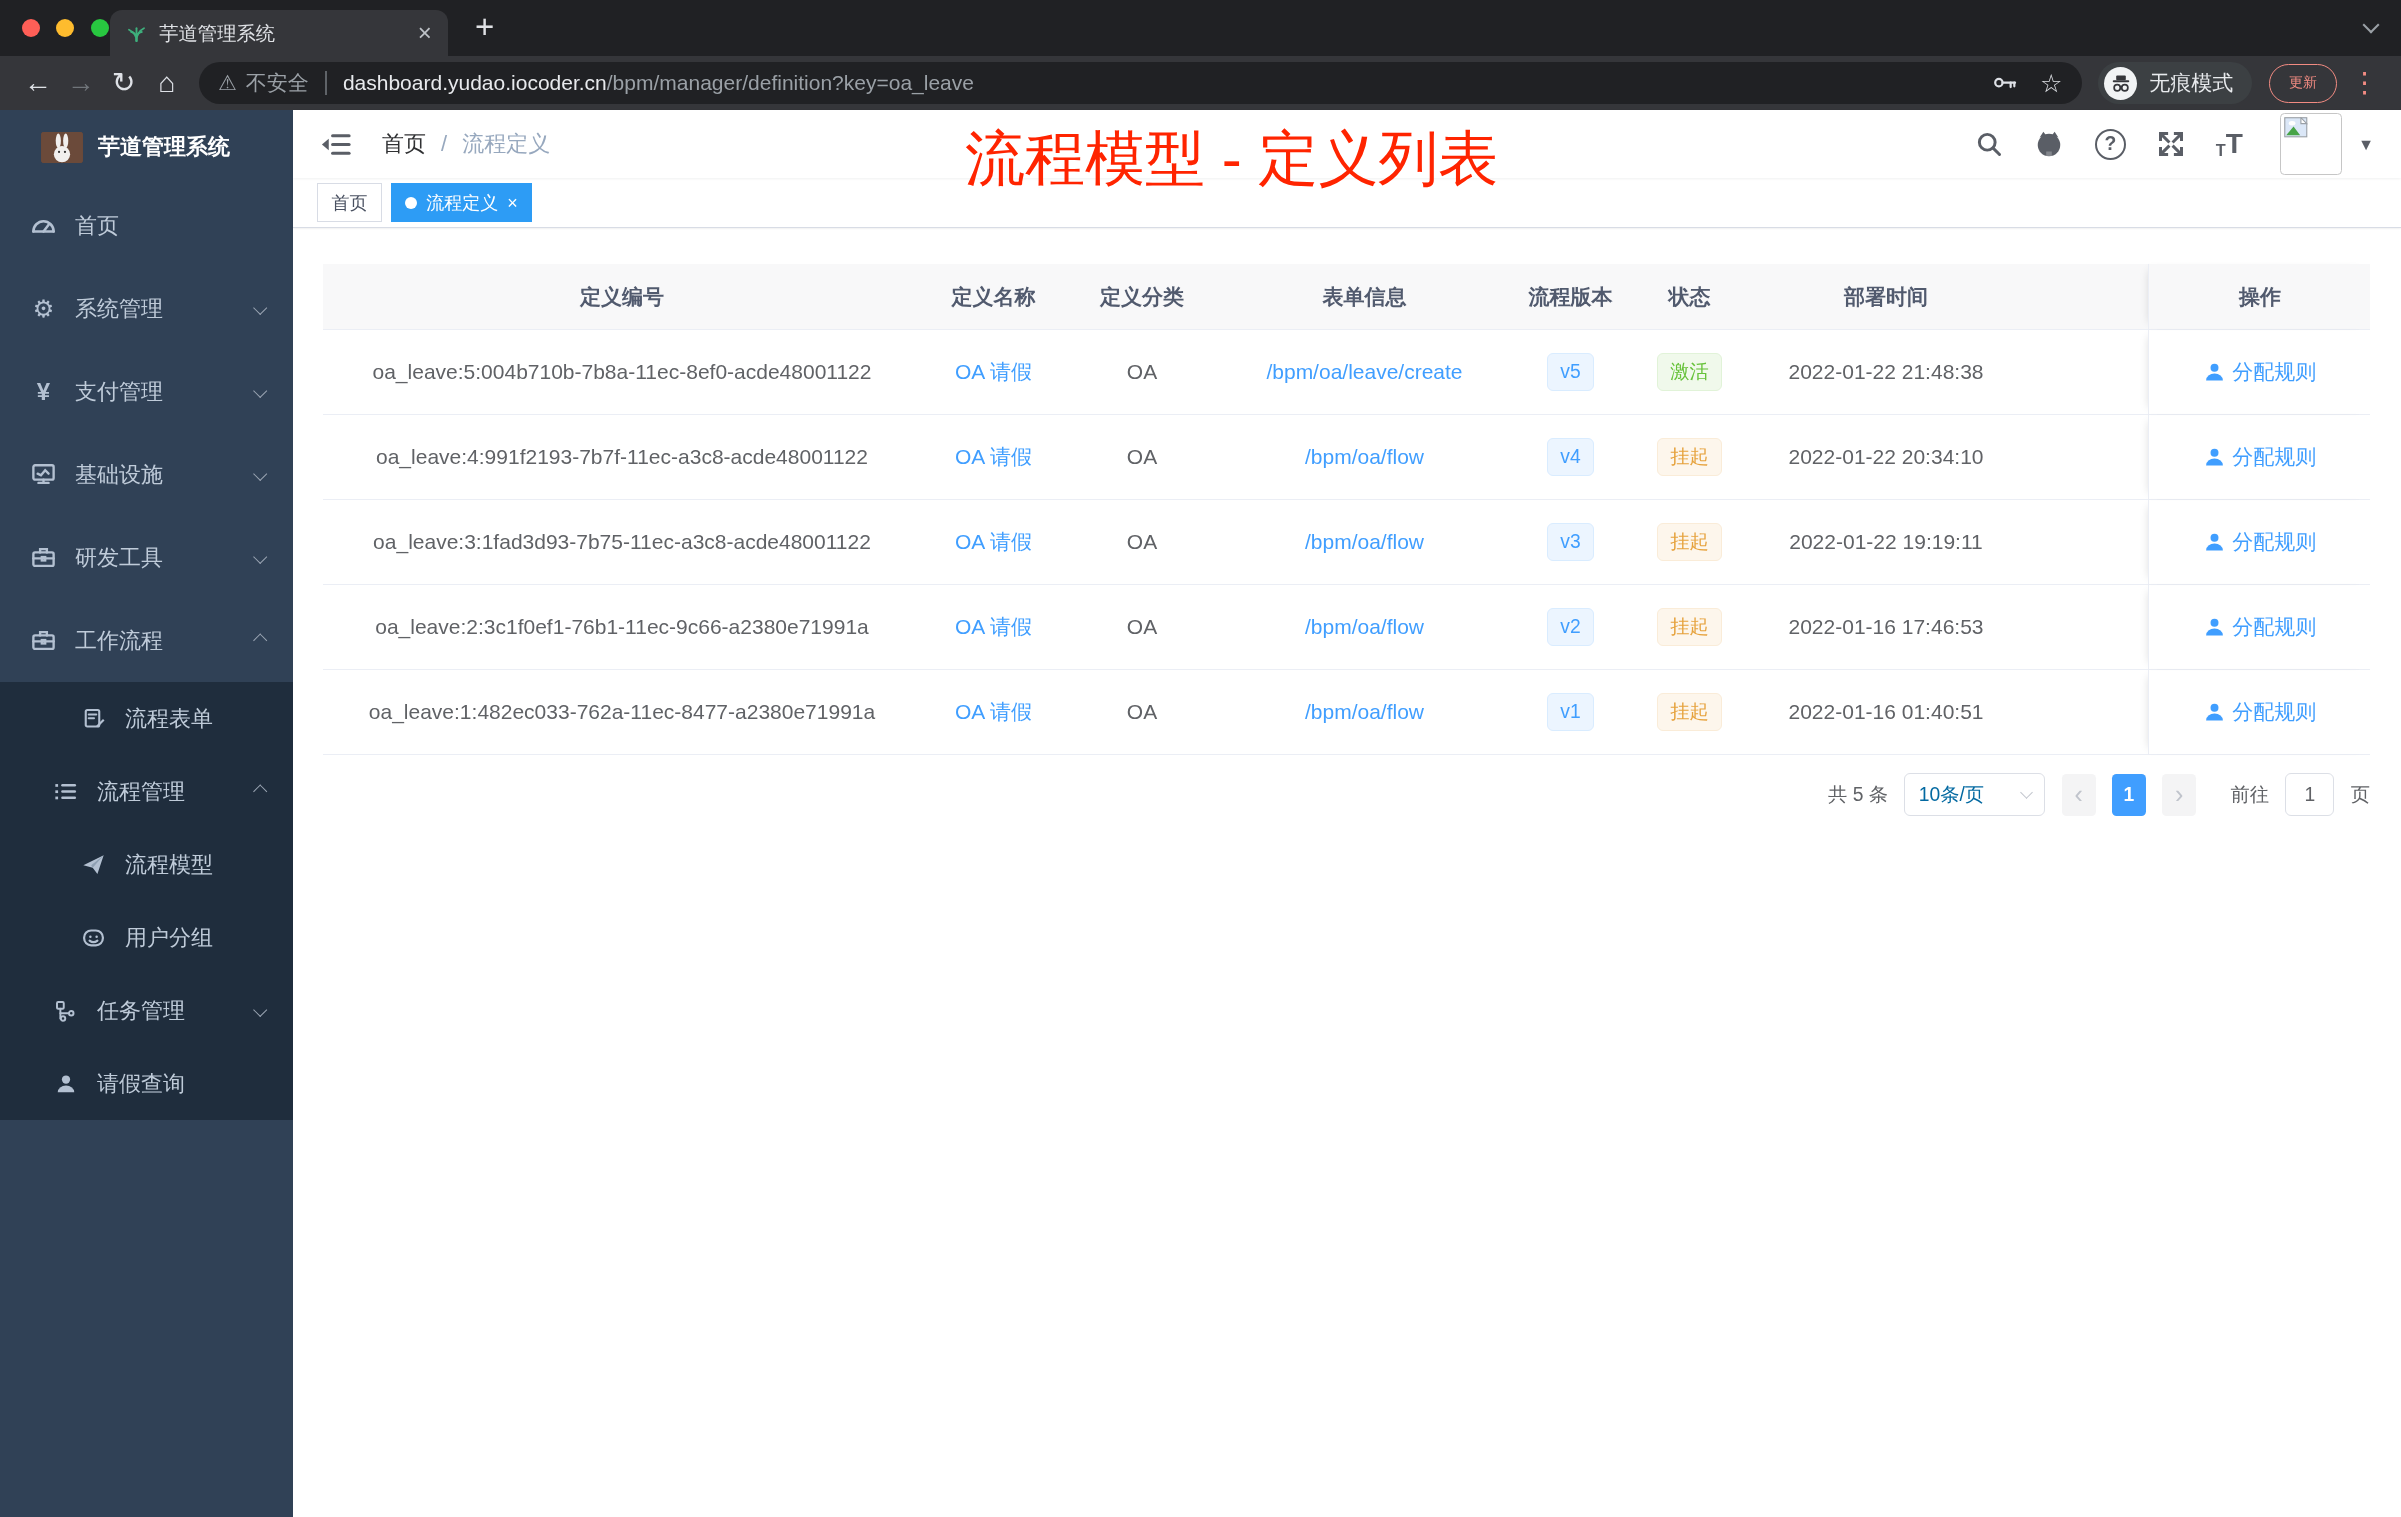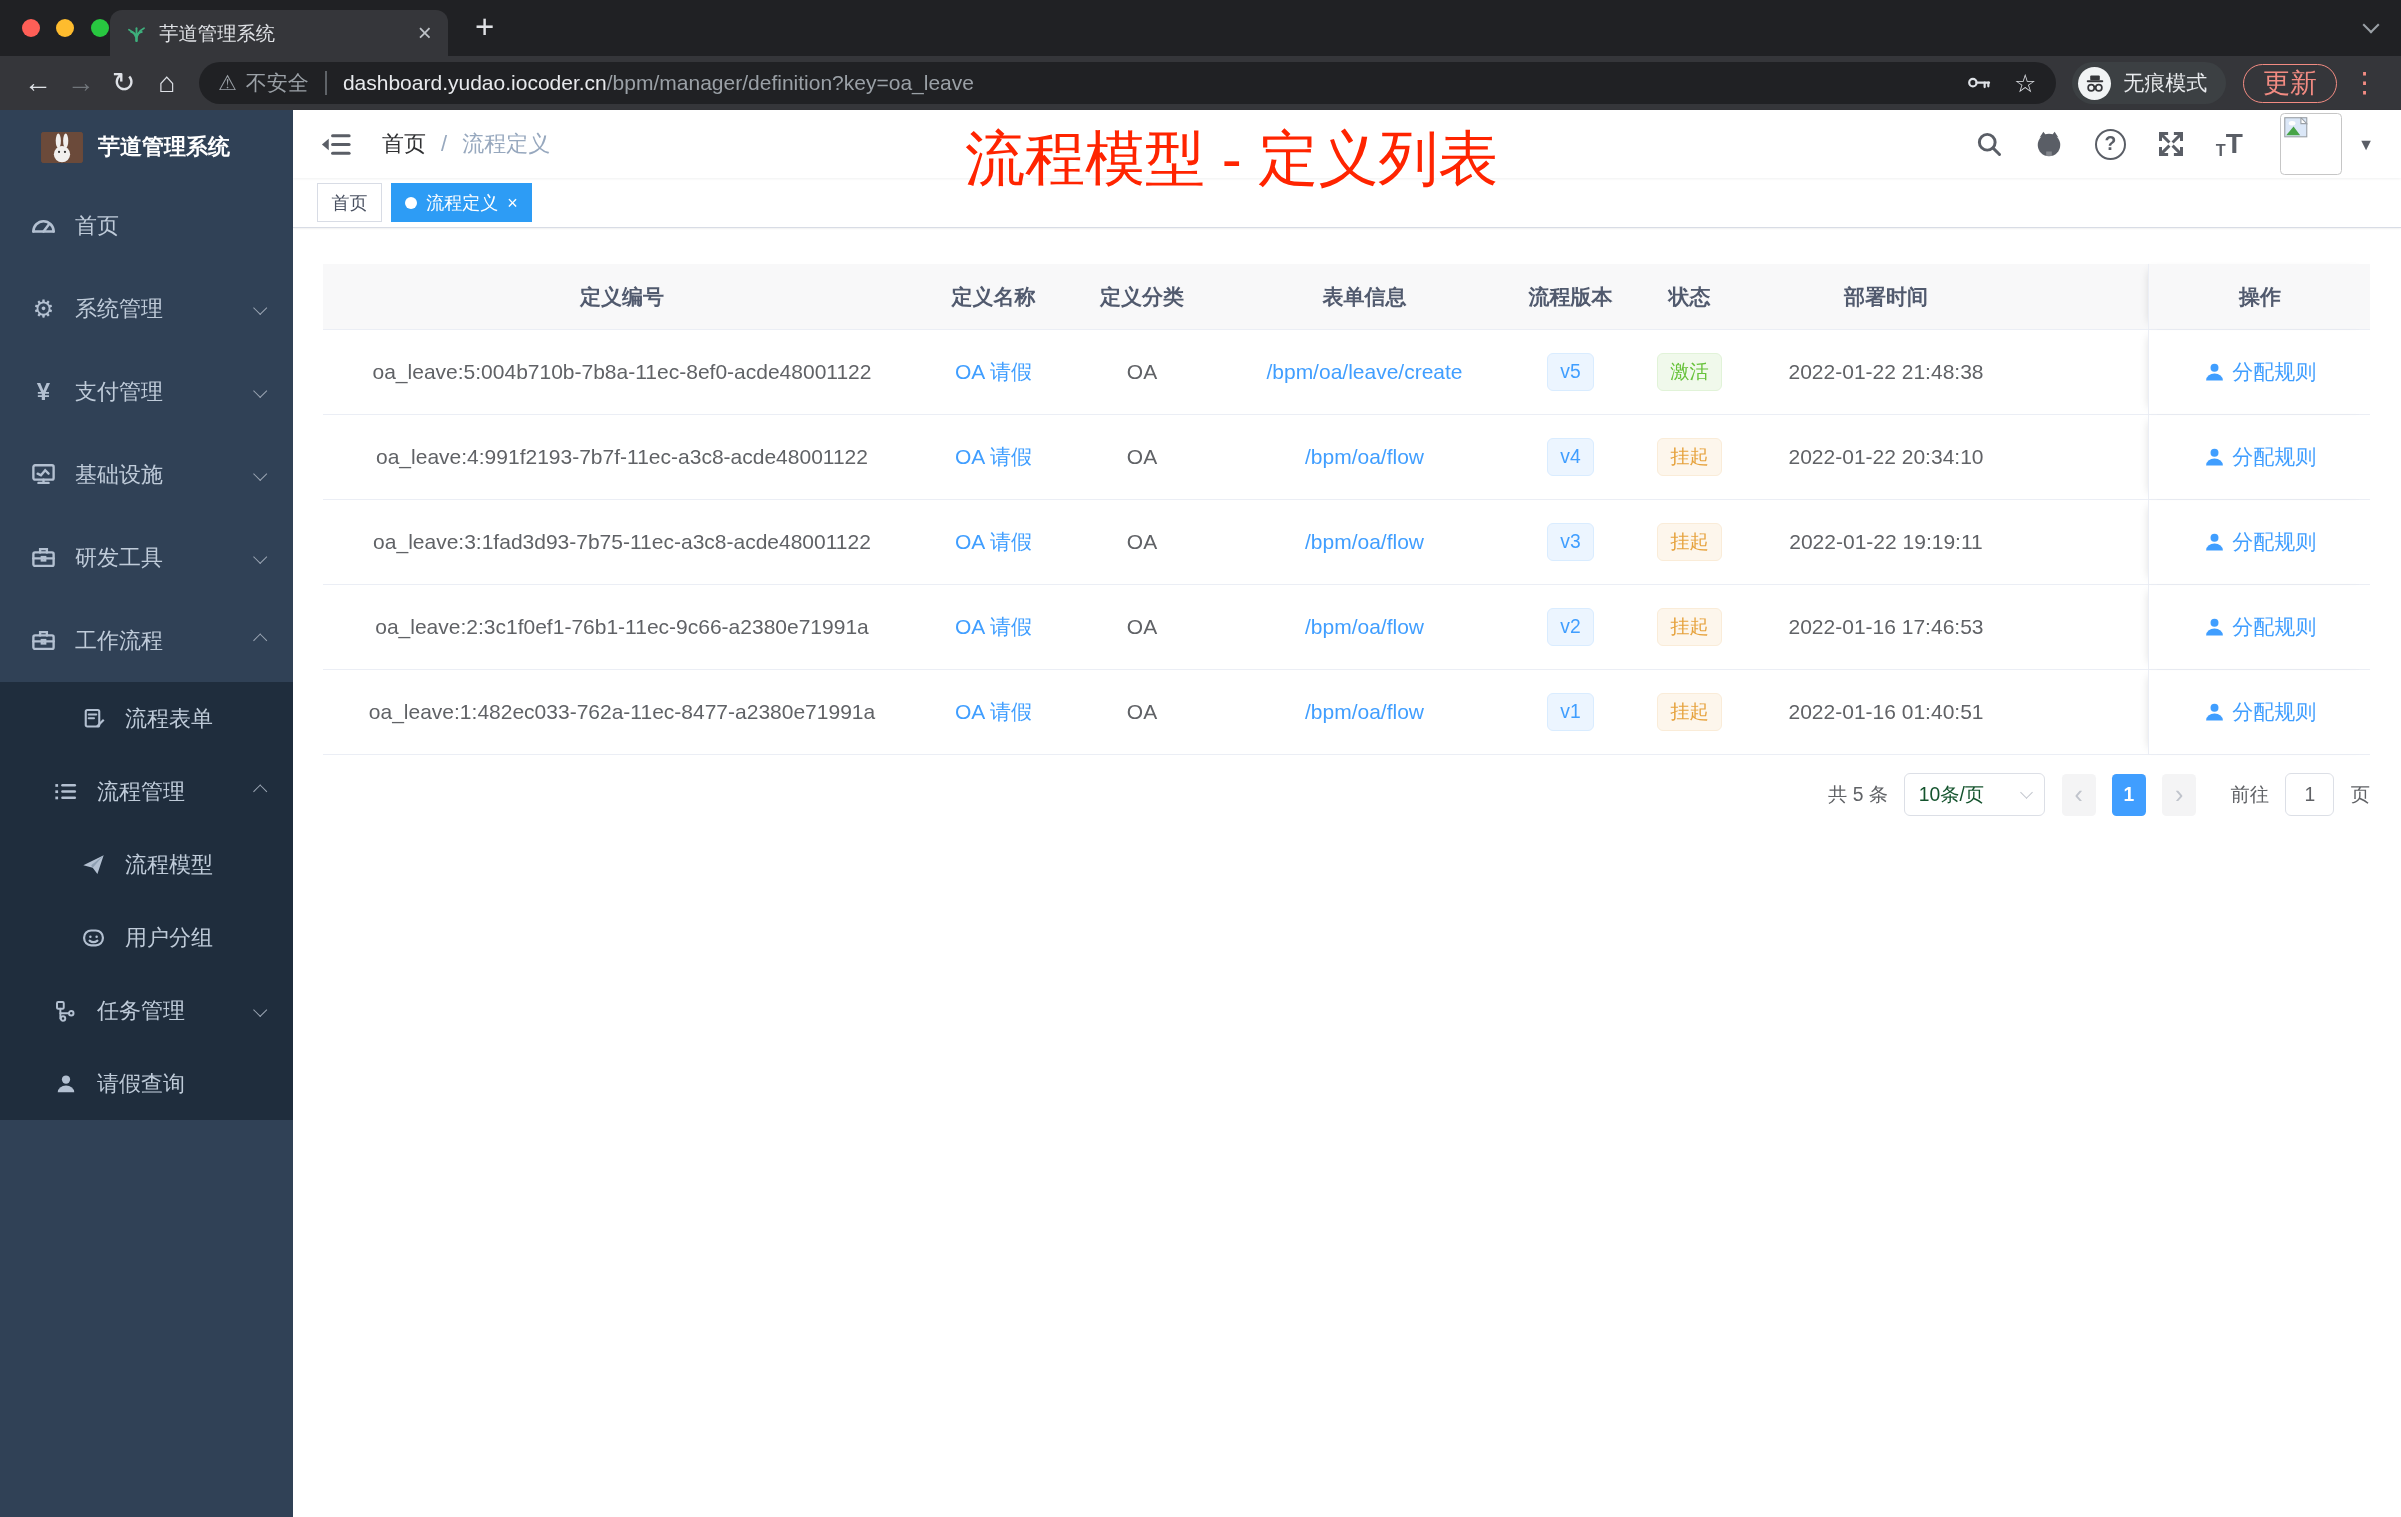--- a/index.html
+++ b/index.html
@@ -28,21 +28,21 @@
   .warn-ic { font-size:21px; color:#9aa0a6; margin-right:9px; }
   .url-divider { width:1.5px; height:24px; background:#5f6368; margin:0 16.3px; }
   .url-host { color:#e8eaed; }
   .url-path { color:#9aa0a6; }
   .url-spacer { flex:1; }
   .star-ic { font-size:25px; color:#dee1e6; margin-left:22px; }
   .incognito { height:42px; border-radius:21px; background:#3c4043; display:flex; align-items:center;
     padding:0 19.3px 0 6px; gap:12px; color:#e8eaed; font-size:21px; margin-left:6px; white-space:nowrap; }
   .incog-circle { width:33px; height:33px; border-radius:50%; background:#f1f3f4; display:flex;
     align-items:center; justify-content:center; }
-  .update-btn { height:39px; border:1.5px solid #f28b82; border-radius:21px; color:#f28b82; font-size:27px;
+  .update-btn { height:39px; border:1.5px solid #f28b82; border-radius:21px; color:#f28b82; font-size:14px;
     display:flex; align-items:center; padding:0 19.3px; margin-left:16.3px; white-space:nowrap; }
   .dots-ic { color:#f28b82; font-size:28px; margin:0 6px 0 13.4px; line-height:1; }
 
   
   .app { flex:1; display:flex; min-height:0; }
   .sidebar { width:293px; flex-shrink:0; background:#304156; color:#bfcbd9; }
   .logo-row { height:74px; display:flex; align-items:center; padding-left:41px; gap:15px; }
   .logo-img { width:42px; height:31px; background:#6b4a3a; border-radius:3px; overflow:hidden; flex-shrink:0; }
   .logo-title { color:#fff; font-weight:700; font-size:22px; white-space:nowrap; }
   .menu-item { height:83px; display:flex; align-items:center; padding:0 28px 0 27px; font-size:22px; cursor:pointer; }
@@ -98,21 +98,21 @@
   .vtag { display:inline-block; padding:6px 12px; border-radius:6px; background:#ecf5ff;
     border:0.7px solid #d9ecff; color:#409eff; font-size:19.3px; line-height:1.2; }
   .stag { display:inline-block; padding:6px 12px; border-radius:6px; font-size:19.3px; line-height:1.2; }
   .stag.success { background:#f0f9eb; border:0.7px solid #e1f3d8; color:#67c23a; }
   .stag.warning { background:#fdf6ec; border:0.7px solid #faecd8; color:#e6a23c; }
   .oplink { display:flex; align-items:center; gap:7.4px; font-size:21px; }
 
   .pager { width:2047px; display:flex; align-items:center; justify-content:flex-end; margin-top:18px;
     font-size:19.3px; color:#606266; gap:16.3px; }
   .pg-select { width:141px; height:43px; border:0.7px solid #dcdfe6; border-radius:6px; display:flex;
-    align-items:center; justify-content:space-between; padding:0 13.4px; color:#14532d; cursor:pointer; }
+    align-items:center; justify-content:space-between; padding:0 13.4px; color:#0369a1; cursor:pointer; }
   .pg-select .sel-chev { width:9px; height:9px; border-right:1.9px solid #c0c4cc; border-bottom:1.9px solid #c0c4cc;
     transform:rotate(45deg); margin-top:-4.5px; }
   .pg-btn { width:34px; height:42px; background:#f4f4f5; border-radius:4.5px; display:flex; align-items:center;
     justify-content:center; color:#c0c4cc; font-size:25px; cursor:pointer; }
   .pg-page { width:34px; height:42px; background:#409eff; border-radius:4.5px; display:flex; align-items:center;
     justify-content:center; color:#fff; font-weight:700; cursor:pointer; }
   .pg-goto-input { width:49px; height:43px; border:0.7px solid #dcdfe6; border-radius:6px; text-align:center;
     font-size:19.3px; color:#606266; font-family:inherit; }
   svg { display:block; }
 </style>

